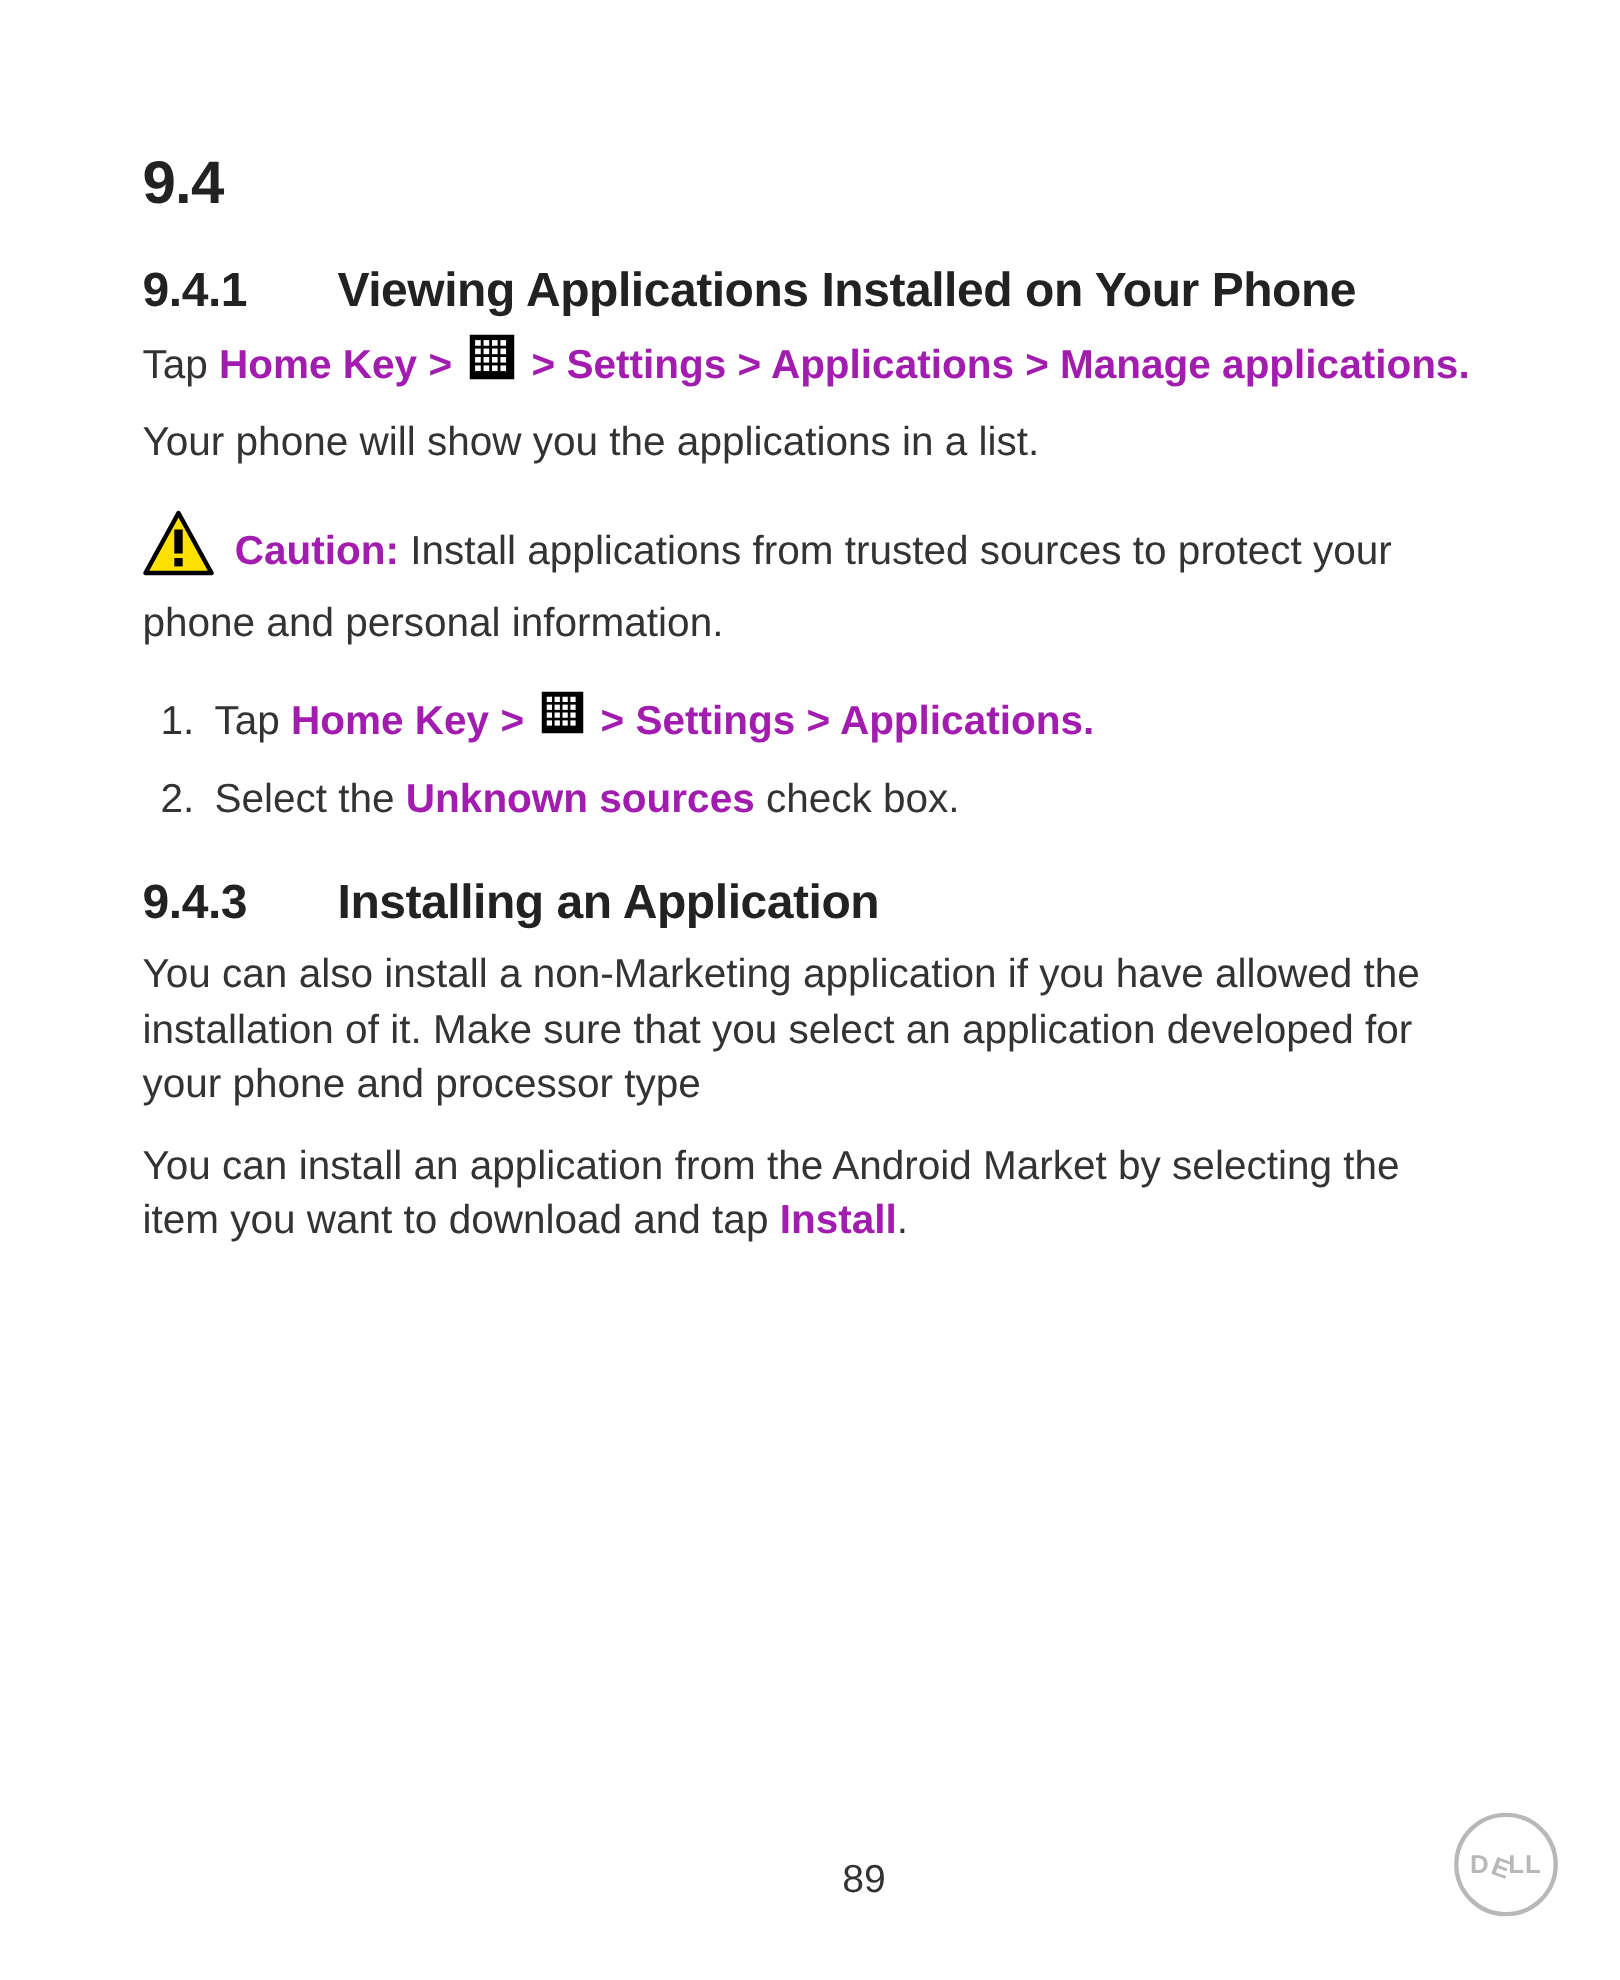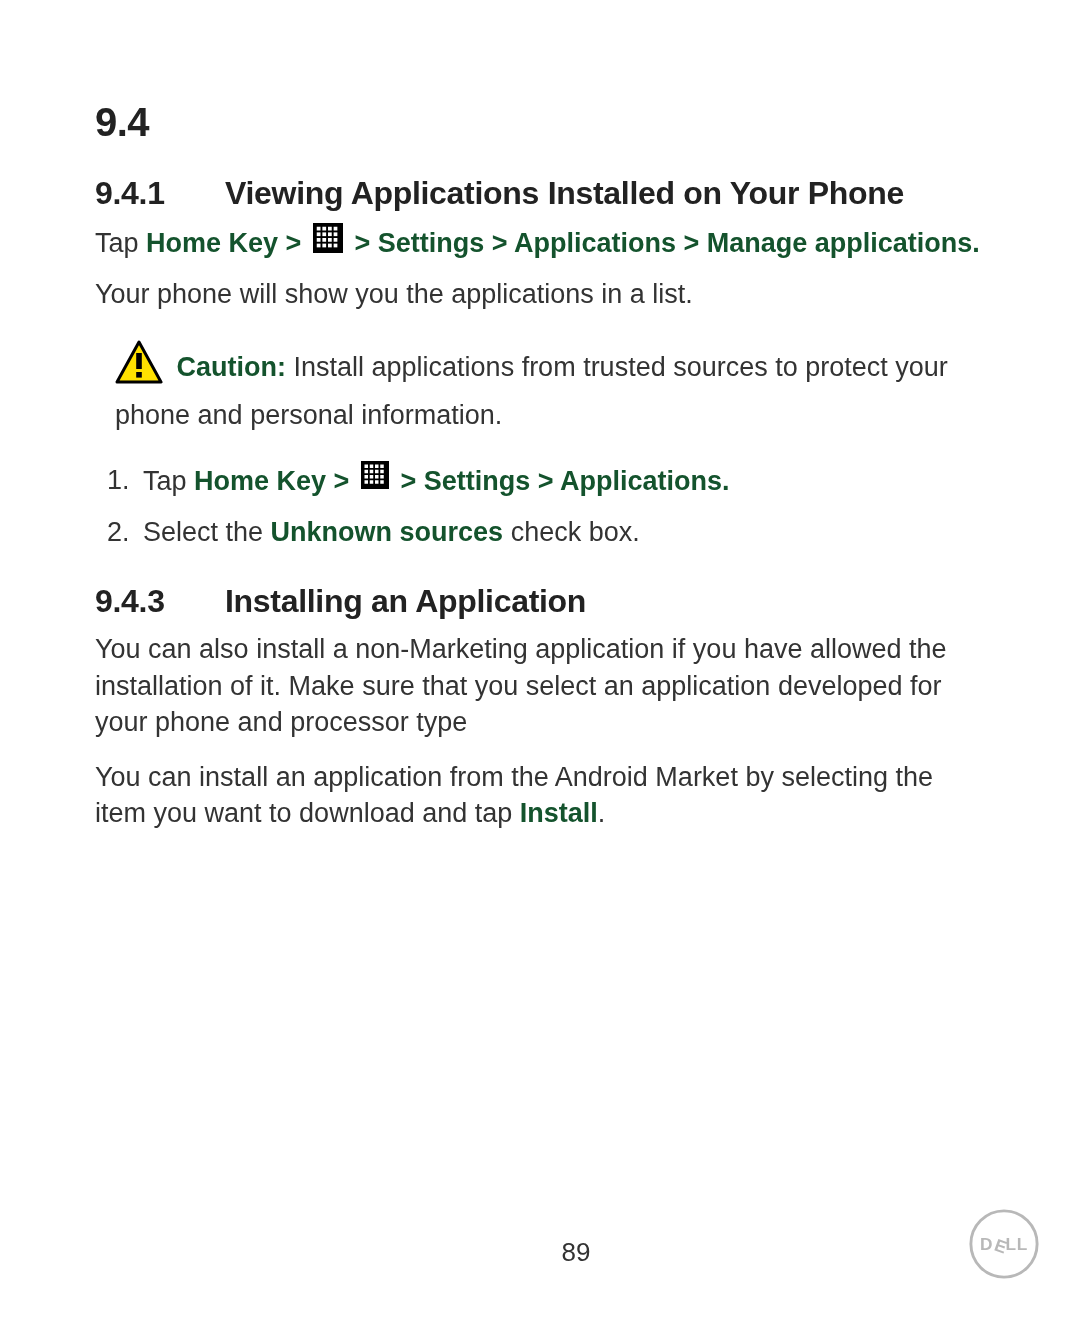--- a/index.html
+++ b/index.html
@@ -53,34 +53,33 @@
   }
   .h2-row.sec943 { margin-top: 30px; }
   .body-text {
     font-size: 27px;
     line-height: 1.35;
     margin: 6px 0 18px 0;
     color: #333;
     font-weight: 400;
   }
   .body-text.tight { margin-bottom: 10px; }
-  .bold { font-weight: 700; color:#14532d; }
+  .bold { font-weight: 700; color:#a21caf; }
   .grid-icon {
     display: inline-block;
     vertical-align: middle;
     margin: 0 4px 4px 4px;
   }
   .caution-block {
     margin: 18px 0 14px 0;
   }
   .caution-line {
     font-size: 27px;
     line-height: 1.35;
     color:#333;
-    margin-left:20px;
   }
   .caution-icon {
     display:inline-block;
     vertical-align: middle;
     margin-right: 6px;
     margin-bottom: 4px;
   }
   ol.steps {
     margin: 6px 0 16px 0;
     padding-left: 42px;

